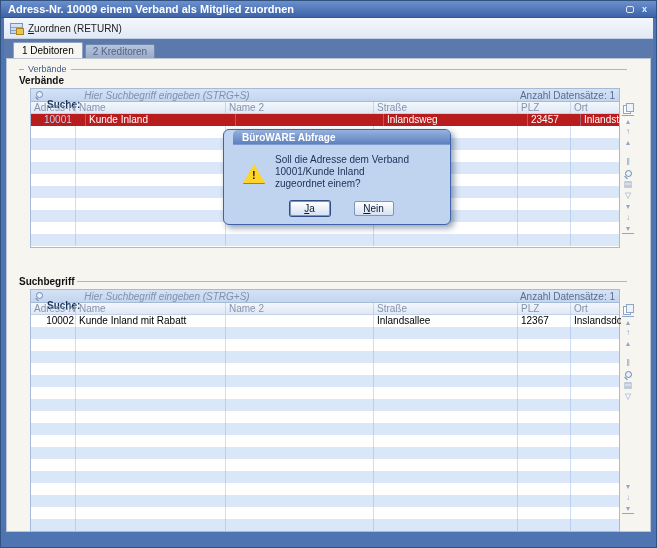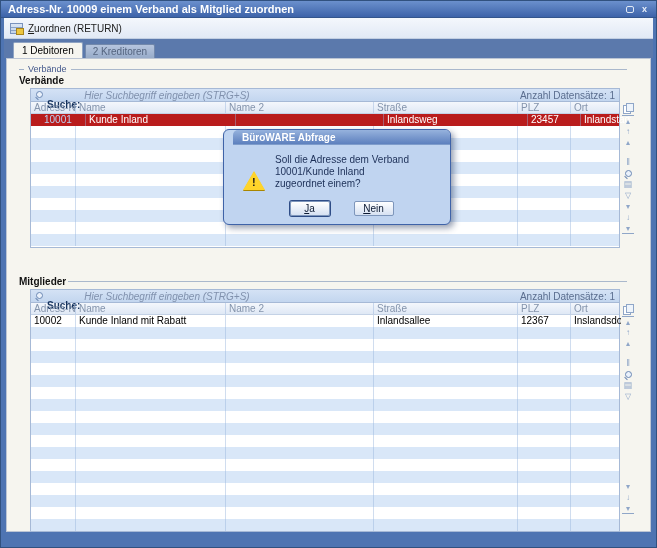--- a/index.html
+++ b/index.html
@@ -93,21 +93,21 @@
     border-right:1px solid rgba(150,180,220,.45);
     white-space:nowrap; overflow:hidden; }
   .tcell:last-child { border-right:none; }
   .thead { background:linear-gradient(#f4f7fc,#dfe8f5); border-bottom:1px solid #c4d2e6; }
   .thead .tcell { color:#8494ac; }
   .trow.white { background:#ffffff; }
   .trow.blue  { background:#d9e7f8; }
   .trow.selected { background:#b91c1c;padding-left:10px; }
   .trow.selected .tcell { color:#fff; }
   .trow.selected .c0 { color:#b9d3f4; }
-  .mitglieder .tdata .c0 { text-align:left; padding-right:1px; }
+  .mitglieder .tdata .c0 { text-align:right; padding-right:1px; }
 
   
   .strip { width:16px; display:flex; flex-direction:column; align-items:center;
     padding-top:14px; }
   .sicon { display:flex; align-items:center; justify-content:center;
     width:12px; height:11px; font-size:8px; line-height:9px; color:#8fa6c8; cursor:default; }
   .sicon.glyph-big { font-size:9px; }
   .gapS { height:2px; } .gapM { height:9px; } .spacerFlex { flex:1; }
   .endpadV { height:14px; } .endpadM { height:18px; }
   .edge-top { border-top:1px solid #8fa6c8; }
@@ -122,21 +122,21 @@
 
   
   .dialog { position:absolute; left:222px; top:128px; width:228px; z-index:20;
     border:1px solid #3f63a8; border-radius:6px; background:#c0d4f0;
     box-shadow:3px 3px 6px rgba(25,45,85,.45);padding-left:9px; }
   .dlg-title { height:15px; border-radius:5px 5px 0 0;
     background:linear-gradient(#96b2dd,#5d80be);
     border-bottom:1px solid #7e9ccb;
     color:#fff; font-size:10px; font-weight:bold; line-height:15px; padding-left:9px; }
   .dlg-body { padding:9px 10px 8px 10px; }
-  .dlg-content { display:flex; gap:10px; align-items:flex-end; }
+  .dlg-content { display:flex; gap:10px; align-items:center; }
   .warn { position:relative; width:0; height:0; margin-top:2px;
     border-left:11px solid transparent; border-right:11px solid transparent;
     border-bottom:19px solid #ffd42a;
     filter: drop-shadow(0 1px 0 #a98600); }
   .warn::after { content:"!"; position:absolute; left:-2px; top:5px;
     font-size:11px; font-weight:bold; color:#1a1a1a; }
   .dlg-msg { font-size:10px; color:#1c2f57; line-height:12px; }
   .dlg-buttons { display:flex; justify-content:center; gap:24px; margin-top:11px; }
   .dlg-btn { min-width:40px; height:15px; font-size:10px; line-height:13px; text-align:center;
     background:linear-gradient(#ffffff,#d6e1f2); border:1px solid #7e96bb; border-radius:2px;
@@ -304,21 +304,21 @@
             <span class="sicon edge-bottom">▾</span>
             <span class="endpadV"></span>
           </div>
       </div>
     </div>
 
     <div class="gap-between-tables"></div>
 
     <div class="mitglieder">
       <div class="heading-row">
-        <span class="section-heading">Mitglieder</span>
+        <span class="section-heading">Suchbegriff</span>
         <span class="legend-line"></span>
       </div>
 
       <div class="table-block">
         <div class="tblock-left">
           <div class="searchbar">
             <span class="icon-mag"></span>
             <span class="s-label">Suche:</span>
             <span class="s-ph">Hier Suchbegriff eingeben (STRG+S)</span>
             <span class="s-count">Anzahl Datensätze: 1</span>

